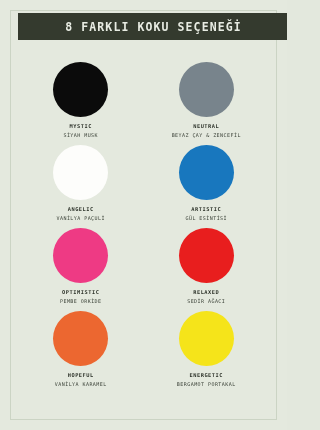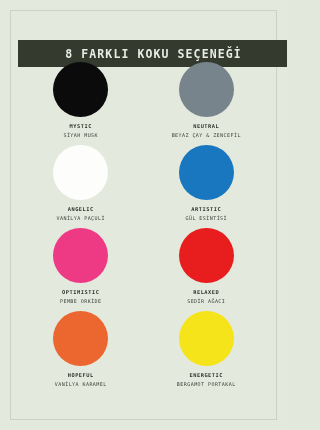--- a/index.html
+++ b/index.html
@@ -26,21 +26,21 @@
     top: 10px;
     right: 10px;
     bottom: 10px;
     border: 1px solid #cbd4c4;
     box-sizing: border-box;
     pointer-events: none;
   }
   .banner {
     position: absolute;
     left: 18px;
-    top: 40px;
+    top: 13px;
     width: 271px;
     height: 27px;
     background: #343a2e;
     display: flex;
     align-items: center;
     justify-content: center;
     box-sizing: border-box;
   }
   .banner-title {
     color: #e8ece3;

